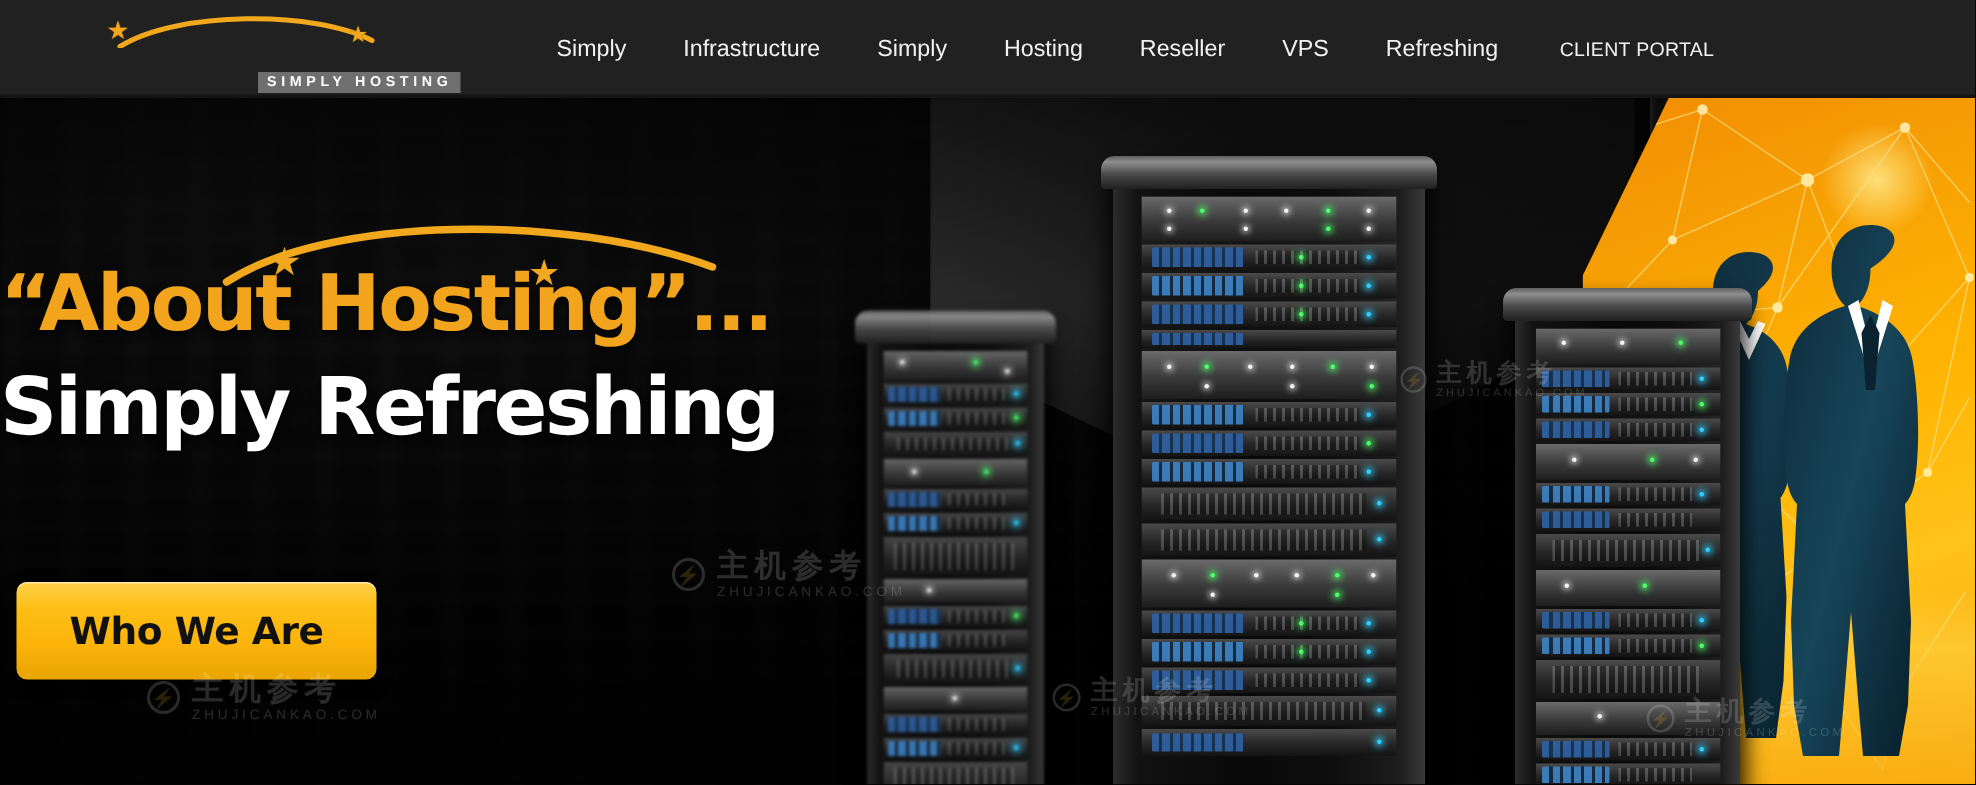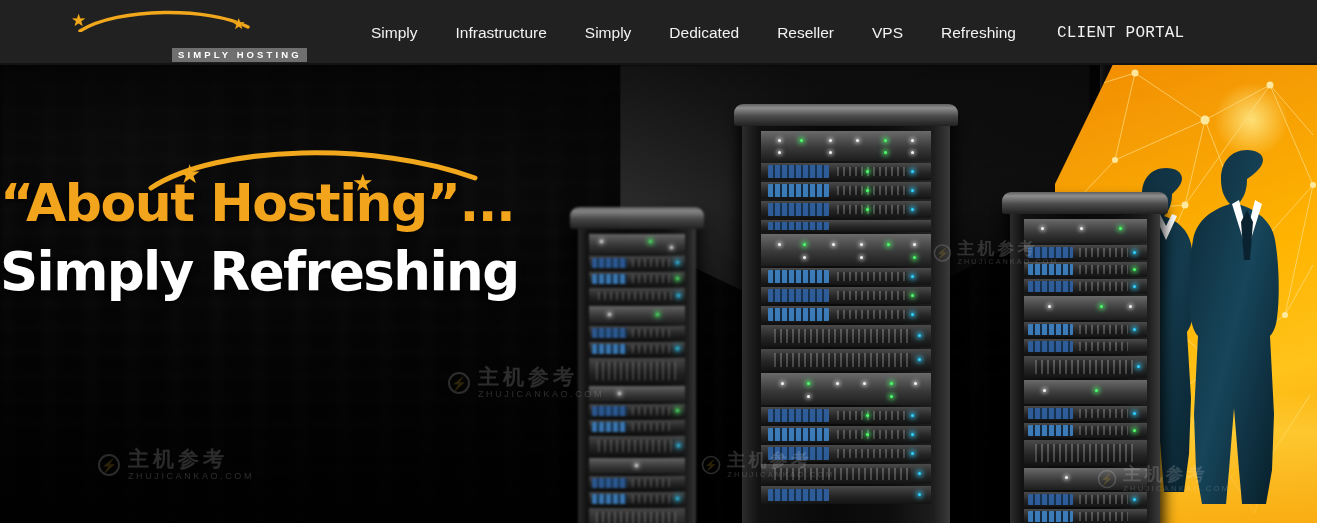--- a/index.html
+++ b/index.html
@@ -43,21 +43,21 @@
   .nav-item {
     color:#f2f2f2; font-size:15.5px; line-height:16px;
     padding:0 19px; white-space:nowrap; cursor:pointer;
     font-family:"Liberation Sans", sans-serif;
   }
   .nav-item.active {
     border:1px solid #9d7b33; border-radius:5px;
     padding:13px 22px; margin-right:6px;
     background:#232323;
   }
-  .nav-item.portal { font-size:16px; letter-spacing:.2px; padding-left:22px;font-family:Liberation Mono, monospace; }
+  .nav-item.portal { font-size:13px; letter-spacing:.2px; padding-left:22px; }
 
   
   #hero { position:absolute; left:0; top:65px; width:1317px; height:458px; overflow:hidden; background:#0b0b0b; }
 
   
   .bg-blur {
     position:absolute; left:0; top:0; width:1100px; height:458px;
     background:
       radial-gradient(ellipse 180px 120px at 120px 60px, rgba(90,90,90,.30), transparent 70%),
       radial-gradient(ellipse 160px 200px at 330px 120px, rgba(70,70,70,.30), transparent 70%),
@@ -200,21 +200,21 @@
       </div>
       <span class="star star-l">★</span>
       <span class="star star-r">★</span>
       <div class="logo-tag">SIMPLY HOSTING</div>
     </div>
 
     <nav id="nav">
       <div class="nav-item">Simply</div>
       <div class="nav-item">Infrastructure</div>
       <div class="nav-item">Simply</div>
-      <div class="nav-item">Dedicated</div>
+      <div class="nav-item">Hosting</div>
       <div class="nav-item">Reseller</div>
       <div class="nav-item">VPS</div>
       <div class="nav-item">Refreshing</div>
       <div class="nav-item portal">CLIENT PORTAL</div>
     </nav>
   </div>
 
   <div id="hero">
 
     <div class="bg-blur"></div>
@@ -548,20 +548,23 @@
         <svg width="330" height="52" viewBox="0 0 330 52">
           <path d="M3 48 C 70 4, 230 2, 327 38" stroke="#F2A81C" stroke-width="5" fill="none" stroke-linecap="round"></path>
         </svg>
       </div>
       <span class="hstar hstar-l">★</span>
       <span class="hstar hstar-r">★</span>
 
       <div id="head1">“About Hosting”...</div>
       <div id="head2">Simply Refreshing</div>
 
+      <div id="cta">
+        <span>Who We Are</span>
+      </div>
     </div>
   </div>
 
   <div class="wm" id="wm1">
     <span class="wm-ico">⚡</span>
     <span class="wm-tx">
         <span class="wm-cn">主机参考</span>
     <span class="wm-en">ZHUJICANKAO.COM</span>
       </span>
   </div>

